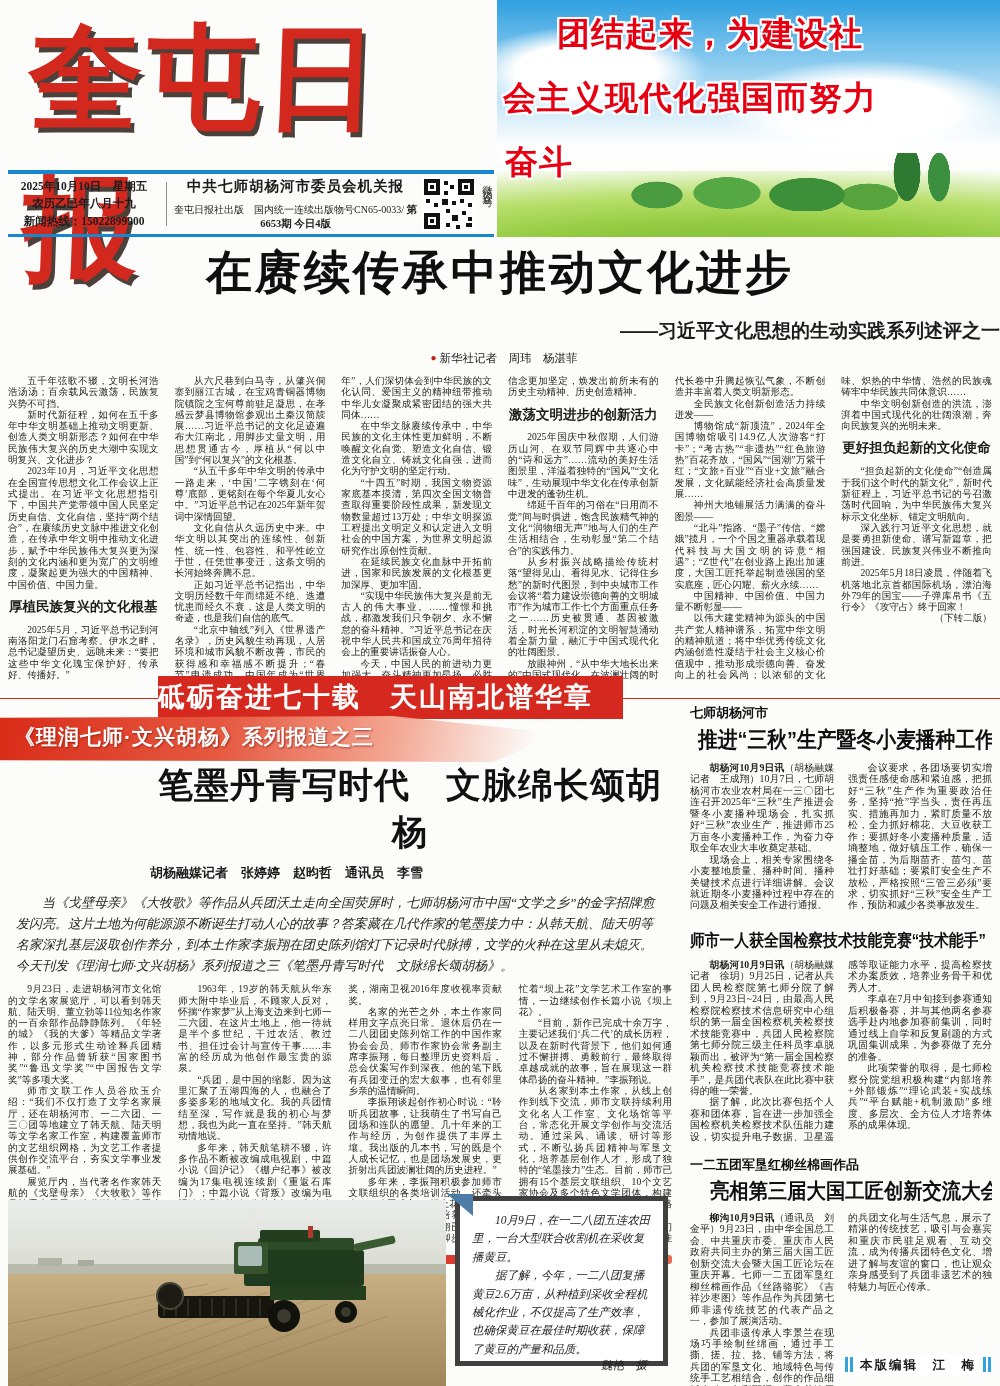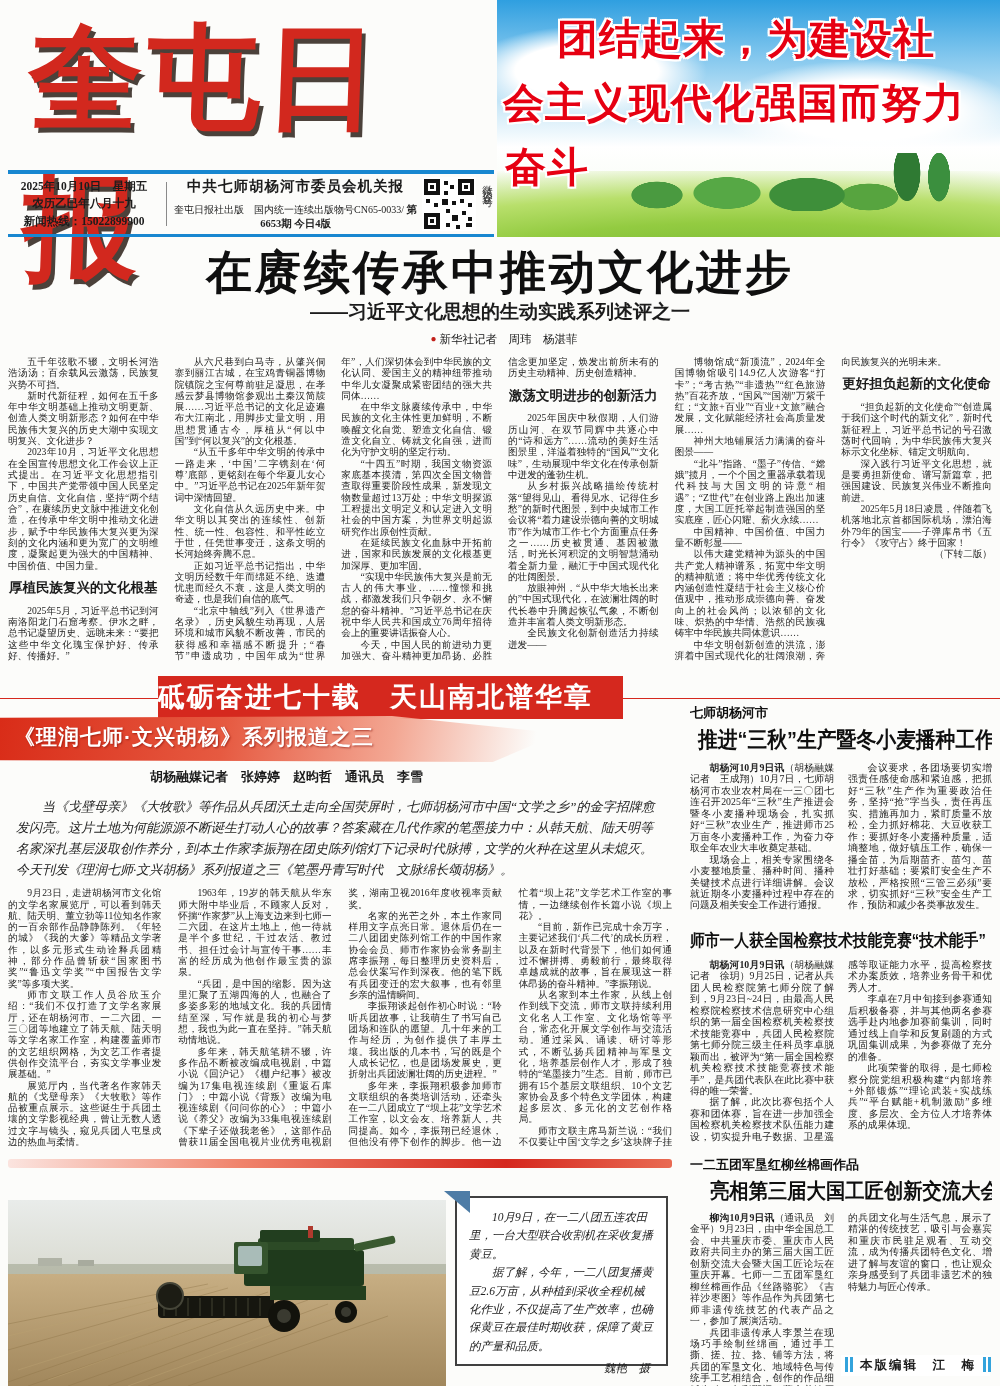--- a/index.html
+++ b/index.html
@@ -33,28 +33,28 @@
   #grass{position:absolute;bottom:-18px;left:-30px;right:-30px;height:84px;
     background:radial-gradient(120% 130% at 50% 120%,#6fb32f 0%,#93cb41 45%,#b8df6b 70%,rgba(235,248,220,0) 100%);}
   #trees{position:absolute;bottom:26px;left:110px;width:360px;height:58px;background:
     radial-gradient(22px 46px at 300px 20px,#2f7a33 60%,transparent 62%),
     radial-gradient(18px 40px at 332px 24px,#3b8f3e 60%,transparent 62%),
     radial-gradient(42px 22px at 50px 42px,#4a9a40 60%,transparent 62%),
     radial-gradient(55px 26px at 120px 40px,#56a845 60%,transparent 62%),
     radial-gradient(62px 28px at 200px 42px,#3e8f3a 60%,transparent 62%),
     radial-gradient(48px 22px at 262px 44px,#57a43f 60%,transparent 62%);}
   .slogan{position:absolute;font-family:Liberation Mono, monospace;font-weight:900;
-    font-size:41px;letter-spacing:1px;color:var(--c-slogan_red,#e60012);white-space:nowrap;
+    font-size:33px;letter-spacing:1px;color:var(--c-slogan_red,#e60012);white-space:nowrap;
     text-shadow:-2px -2px 0 #fff,2px -2px 0 #fff,-2px 2px 0 #fff,2px 2px 0 #fff,0 -2px 0 #fff,0 2px 0 #fff,-2px 0 0 #fff,2px 0 0 #fff;}
   #slogan1{left:60px;top:12px;} #slogan2{left:6px;top:76px;} #slogan3{left:8px;top:140px;}
 
   
   #a1{position:absolute;left:0;top:246px;width:1000px;}
   #a1-headline{text-align:center;font-weight:900;font-size:46px;letter-spacing:3px;line-height:1.15;color:#0f0f0f;}
-  #a1-sub{text-align:center;font-weight:bold;font-size:19px;margin-top:0;}
+  #a1-sub{text-align:right;font-weight:bold;font-size:19px;margin-top:19px;}
   #a1-byline{text-align:center;font-size:11.5px;margin-top:7px;padding-left:8px;}
   .byline-dot{color:#c2201a;font-size:10px;vertical-align:1px;}
   .colbody{font-size:9.6px;line-height:1.18;text-align:justify;}
   #a1-body{margin:9px 8px 0;height:306px;columns:6;column-gap:16px;column-fill:auto;overflow:hidden;}
   .p{text-indent:2em;margin:0;}
   .subhead{text-align:center;font-family:"Liberation Sans","DejaVu Sans",sans-serif;font-weight:bold;
     font-size:13.5px;margin:9px 0;break-inside:avoid;}
   .right{text-align:right;text-indent:0;}
 
   
@@ -90,26 +90,26 @@
   .rail-body{columns:2;column-gap:14px;column-fill:auto;overflow:hidden;font-size:9.8px;line-height:1.17;text-align:justify;}
   #railA-body{height:156px;} #railB-body{height:184px;} #railC-body{height:187px;}
   #editor-note{position:absolute;right:2px;bottom:10px;background:#fff;padding:2px 4px;
     font-weight:bold;font-size:12.5px;letter-spacing:2px;display:flex;align-items:flex-start;}
   .ebar{width:3px;height:15px;background:var(--c-editor_bar_blue,#33a3dc);box-shadow:5px 0 0 var(--c-editor_bar_blue,#33a3dc);}
   .ebar-l{margin-right:12px;} .ebar-r{margin-left:7px;}
 
   
   #photo{position:absolute;left:8px;top:1200px;width:438px;height:186px;overflow:hidden;background:#d9d9d2;}
   #caption-box{position:absolute;left:455px;top:1196px;width:213px;height:170px;background:#fff;
-    border:2px solid #404040;box-sizing:border-box;}
+    border:5px solid #404040;box-sizing:border-box;}
   #caption-fold{position:absolute;left:-13px;top:-7px;width:0;height:0;
     border-top:22px solid var(--c-caption_fold_blue,#4d7ca6);border-left:26px solid transparent;}
   #caption-text{padding:10px 12px 0;font-size:11.5px;line-height:1.6;font-style:italic;color:#222;}
   #caption-text .p{text-indent:2em;}
-  #photo-credit{text-align:right;padding-right:16px;font-size:11.5px;font-style:italic;margin-top:6px;}
+  #photo-credit{text-align:right;padding-right:16px;font-size:11.5px;font-style:italic;margin-top:0;}
   #ad-box{position:absolute;left:16px;right:16px;top:116px;height:62px;
     border:3px solid var(--c-ad_red,#e1251b);border-radius:14px;}
   #ad-title{position:absolute;top:-13px;left:50%;transform:translateX(-50%);background:#fff;padding:0 5px;
     color:var(--c-ad_red,#e1251b);font-weight:bold;font-size:16px;letter-spacing:3px;white-space:nowrap;
     font-family:"Liberation Sans","DejaVu Sans",sans-serif;}
   #ad-host{text-align:center;margin-top:12px;font-size:15px;color:#6a6a6a;letter-spacing:2px;}
   #ad-phone{text-align:center;margin-top:3px;font-size:12px;color:#555;}
 </style>
 </head>
 <body>
@@ -199,20 +199,21 @@
         <p class="p">文化自信从久远历史中来。中华文明以其突出的连续性、创新性、统一性、包容性、和平性屹立于世，任凭世事变迁，这条文明的长河始终奔腾不息。</p>
         <p class="p">正如习近平总书记指出，中华文明历经数千年而绵延不绝、迭遭忧患而经久不衰，这是人类文明的奇迹，也是我们自信的底气。</p>
         <p class="p">“北京中轴线”列入《世界遗产名录》，历史风貌生动再现，人居环境和城市风貌不断改善，市民的获得感和幸福感不断提升；“春节”申遗成功，中国年成为“世界年”，人们深切体会到中华民族的文化认同、爱国主义的精神纽带推动中华儿女凝聚成紧密团结的强大共同体……</p>
         <p class="p">在中华文脉赓续传承中，中华民族的文化主体性更加鲜明，不断唤醒文化自觉、塑造文化自信、锻造文化自立、铸就文化自强，进而化为守护文明的坚定行动。</p>
         <p class="p">“十四五”时期，我国文物资源家底基本摸清，第四次全国文物普查取得重要阶段性成果，新发现文物数量超过13万处；中华文明探源工程提出文明定义和认定进入文明社会的中国方案，为世界文明起源研究作出原创性贡献。</p>
         <p class="p">在延续民族文化血脉中开拓前进，国家和民族发展的文化根基更加深厚、更加牢固。</p>
         <p class="p">“实现中华民族伟大复兴是前无古人的伟大事业。……憧憬和挑战，都激发我们只争朝夕、永不懈怠的奋斗精神。”习近平总书记在庆祝中华人民共和国成立76周年招待会上的重要讲话振奋人心。</p>
         <p class="p">今天，中国人民的前进动力更加强大、奋斗精神更加昂扬、必胜信念更加坚定，焕发出前所未有的历史主动精神、历史创造精神。</p>
         <h3 class="subhead">激荡文明进步的创新活力</h3>
         <p class="p">2025年国庆中秋假期，人们游历山河、在双节同辉中共逐心中的“诗和远方”……流动的美好生活图景里，洋溢着独特的“国风”“文化味”，生动展现中华文化在传承创新中迸发的蓬勃生机。</p>
+        <p class="p">绵延千百年的习俗在“日用而不觉”间与时俱进，饱含民族精气神的文化“润物细无声”地与人们的生产生活相结合，生动彰显“第二个结合”的实践伟力。</p>
         <p class="p">从乡村振兴战略描绘传统村落“望得见山、看得见水、记得住乡愁”的新时代图景，到中央城市工作会议将“着力建设崇德向善的文明城市”作为城市工作七个方面重点任务之一……历史被贯通、基因被激活，时光长河积淀的文明智慧涌动着全新力量，融汇于中国式现代化的壮阔图景。</p>
         <p class="p">放眼神州，“从中华大地长出来的”中国式现代化，在波澜壮阔的时代长卷中升腾起恢弘气象，不断创造并丰富着人类文明新形态。</p>
         <p class="p">全民族文化创新创造活力持续迸发——</p>
         <p class="p">博物馆成“新顶流”，2024年全国博物馆吸引14.9亿人次游客“打卡”；“考古热”“非遗热”“红色旅游热”百花齐放，“国风”“国潮”万紫千红；“文旅+百业”“百业+文旅”融合发展，文化赋能经济社会高质量发展……</p>
         <p class="p">神州大地铺展活力满满的奋斗图景——</p>
         <p class="p">“北斗”指路、“墨子”传信、“嫦娥”揽月，一个个国之重器承载着现代科技与大国文明的诗意“相遇”；“Z世代”在创业路上跑出加速度，大国工匠托举起制造强国的坚实底座，匠心闪耀、薪火永续……</p>
         <p class="p">中国精神、中国价值、中国力量不断彰显——</p>
         <p class="p">以伟大建党精神为源头的中国共产党人精神谱系，拓宽中华文明的精神航道；将中华优秀传统文化内涵创造性凝结于社会主义核心价值观中，推动形成崇德向善、奋发向上的社会风尚；以浓郁的文化味、炽热的中华情、浩然的民族魂铸牢中华民族共同体意识……</p>
         <p class="p">中华文明创新创造的洪流，澎湃着中国式现代化的壮阔浪潮，奔向民族复兴的光明未来。</p>
         <h3 class="subhead">更好担负起新的文化使命</h3>
@@ -226,20 +227,21 @@
   <div id="midband">
     <div id="mid-line"></div>
     <div id="mid-box">砥砺奋进七十载　天山南北谱华章</div>
   </div>
 
   <div id="a2">
     <div id="a2-ribbon">
       <div id="ribbon-bg"></div>
       <div id="a2-series">《理润七师·文兴胡杨》系列报道之三</div>
     </div>
+    <div id="a2-headline" class="sans">笔墨丹青写时代　文脉绵长颂胡杨</div>
     <div id="a2-byline" class="sans">胡杨融媒记者　张婷婷　赵昀哲　通讯员　李雪</div>
     <div id="a2-intro">当《戈壁母亲》《大牧歌》等作品从兵团沃土走向全国荧屏时，七师胡杨河市中国“文学之乡”的金字招牌愈发闪亮。这片土地为何能源源不断诞生打动人心的故事？答案藏在几代作家的笔墨接力中：从韩天航、陆天明等名家深扎基层汲取创作养分，到本土作家李振翔在团史陈列馆灯下记录时代脉搏，文学的火种在这里从未熄灭。今天刊发《理润七师·文兴胡杨》系列报道之三《笔墨丹青写时代　文脉绵长颂胡杨》。</div>
     <div id="a2-body" class="colbody">
         <p class="p">9月23日，走进胡杨河市文化馆的文学名家展览厅，可以看到韩天航、陆天明、董立勃等11位知名作家的一百余部作品静静陈列。《年轻的城》《我的大爹》等精品文学著作，以多元形式生动诠释兵团精神，部分作品曾斩获“国家图书奖”“鲁迅文学奖”“中国报告文学奖”等多项大奖。</p>
         <p class="p">师市文联工作人员谷欣玉介绍：“我们不仅打造了文学名家展厅，还在胡杨河市、一二六团、一三〇团等地建立了韩天航、陆天明等文学名家工作室，构建覆盖师市的文艺组织网格，为文艺工作者提供创作交流平台，夯实文学事业发展基础。”</p>
         <p class="p">展览厅内，当代著名作家韩天航的《戈壁母亲》《大牧歌》等作品被重点展示。这些诞生于兵团土壤的文学影视经典，曾让无数人透过文字与镜头，窥见兵团人屯垦戍边的热血与柔情。</p>
         <p class="p">1963年，19岁的韩天航从华东师大附中毕业后，不顾家人反对，怀揣“作家梦”从上海支边来到七师一二六团。在这片土地上，他一待就是半个多世纪，干过农活、教过书、担任过会计与宣传干事……丰富的经历成为他创作最宝贵的源泉。</p>
         <p class="p">“兵团，是中国的缩影。因为这里汇聚了五湖四海的人，也融合了多姿多彩的地域文化。我的兵团情结至深，写作就是我的初心与梦想，我也为此一直在坚持。”韩天航动情地说。</p>
         <p class="p">多年来，韩天航笔耕不辍，许多作品不断被改编成电视剧，中篇小说《回沪记》《棚户纪事》被改编为17集电视连续剧《重返石库门》；中篇小说《背叛》改编为电视连续剧《问问你的心》；中篇小说《养父》改编为33集电视连续剧《下辈子还做我老爸》，这部作品曾获11届全国电视片业优秀电视剧奖，湖南卫视2016年度收视率贡献奖。</p>
         <p class="p">名家的光芒之外，本土作家同样用文字点亮日常。退休后仍在一二八团团史陈列馆工作的中国作家协会会员、师市作家协会常务副主席李振翔，每日整理历史资料后，总会伏案写作到深夜。他的笔下既有兵团变迁的宏大叙事，也有邻里乡亲的温情瞬间。</p>

